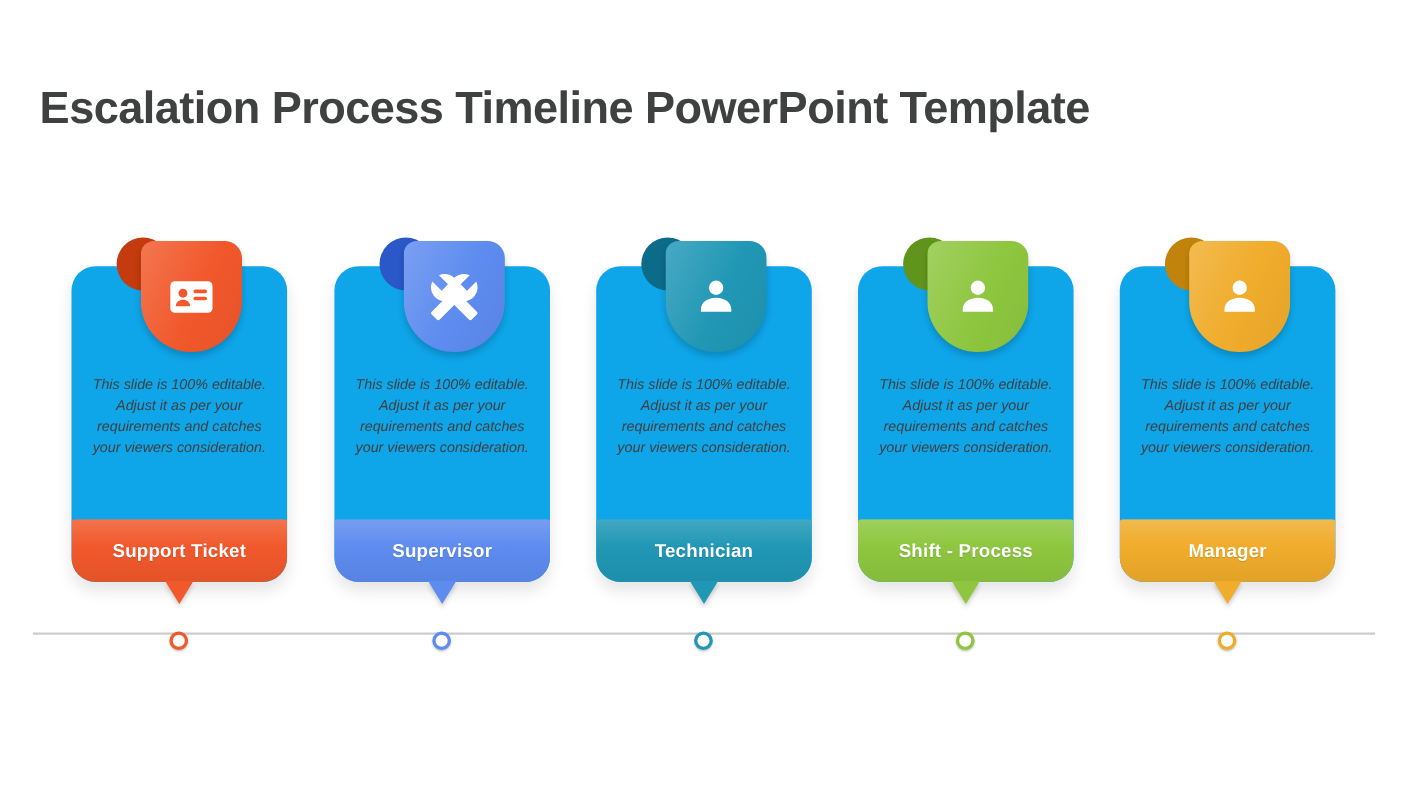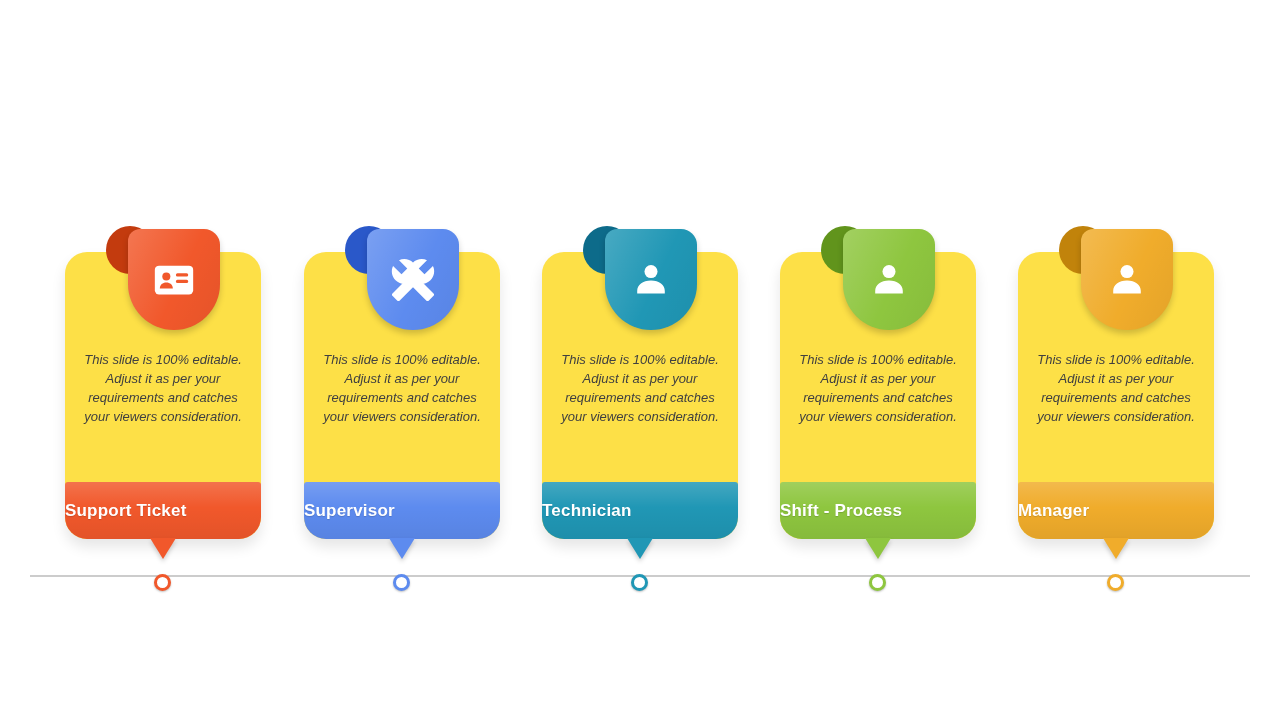--- a/index.html
+++ b/index.html
@@ -5,22 +5,22 @@
   html,body { margin:0; padding:0; background:#ffffff; }
   .slide {
     position:relative; width:1280px; height:720px; overflow:hidden;
     background:#ffffff; font-family:"Liberation Sans", sans-serif;
   }
   .title {
     position:absolute; top:48px; left:36px;
     font-size:41px; font-weight:bold; color:#3f4040; letter-spacing:-0.5px;
   }
   .card {
-    position:absolute; top:252px; width:196px; height:287px;
-    background:#fde047; border-radius:22px;
+    position:absolute; top:242px; width:196px; height:287px;
+    background:#0ea5e9; border-radius:22px;
     box-shadow:0 8px 14px rgba(0,0,0,0.10);
   }
   
   .ribbon { position:absolute; top:-26px; left:41px; width:114px; height:104px; }
   .ribbon .fold {
     position:absolute; left:0; top:0; width:48px; height:48px;
     background:var(--cd); border-radius:50%;
   }
   .ribbon .rmain {
     position:absolute; left:22px; top:3px; width:92px; height:101px;
@@ -37,21 +37,21 @@
   .desc {
     position:absolute; top:98px; left:14px; right:14px; margin:0;
     text-align:center; font-style:italic; font-size:13px; line-height:1.47;
     color:#404040;
   }
   .footer {
     position:absolute; left:0; right:0; bottom:0; height:57px;
     border-radius:3px 3px 22px 22px;
     background-color:var(--c);
     background-image:linear-gradient(180deg, rgba(255,255,255,0.16), rgba(255,255,255,0) 45%, rgba(0,0,0,0.06));
-    display:flex; align-items:center; 
+    display:flex; align-items:center; justify-content:center;
     color:#ffffff; font-weight:bold; font-size:17px; letter-spacing:0.2px;
     text-shadow:0 1px 1px rgba(0,0,0,0.15);
   }
   .pointer {
     position:absolute; bottom:-20px; left:50%; transform:translateX(-50%);
     width:0; height:0;
     border-style:solid; border-width:21px 13px 0 13px;
     border-color:var(--c) transparent transparent transparent;
     filter:drop-shadow(0 3px 2px rgba(0,0,0,0.18));
   }
@@ -63,20 +63,21 @@
     position:absolute; top:574px; width:11px; height:11px;
     border:3px solid var(--c); border-radius:50%; background:#ffffff;
     box-shadow:0 1px 2px rgba(0,0,0,0.25);
   }
 </style>
 </head>
 <body>
 
 <div class="slide">
 
+  <h1 class="title">Escalation Process Timeline PowerPoint Template</h1>
 
   <div class="card" style="left: 65px; --c: #F1582B; --cd: #C33B0E;">
     <div class="ribbon">
       <div class="fold"></div>
       <div class="rmain">
         <svg class="icon" viewBox="0 0 24 24">
           <rect class="white" x="2" y="4.5" width="20" height="15" rx="2.2"></rect>
           <circle class="accent" cx="8" cy="10.2" r="2.1"></circle>
           <path class="accent" d="M4.6 16.4c0-1.9 1.5-3.1 3.4-3.1s3.4 1.2 3.4 3.1z"></path>
           <rect class="accent" x="13" y="8.5" width="6.4" height="1.7" rx="0.8"></rect>

